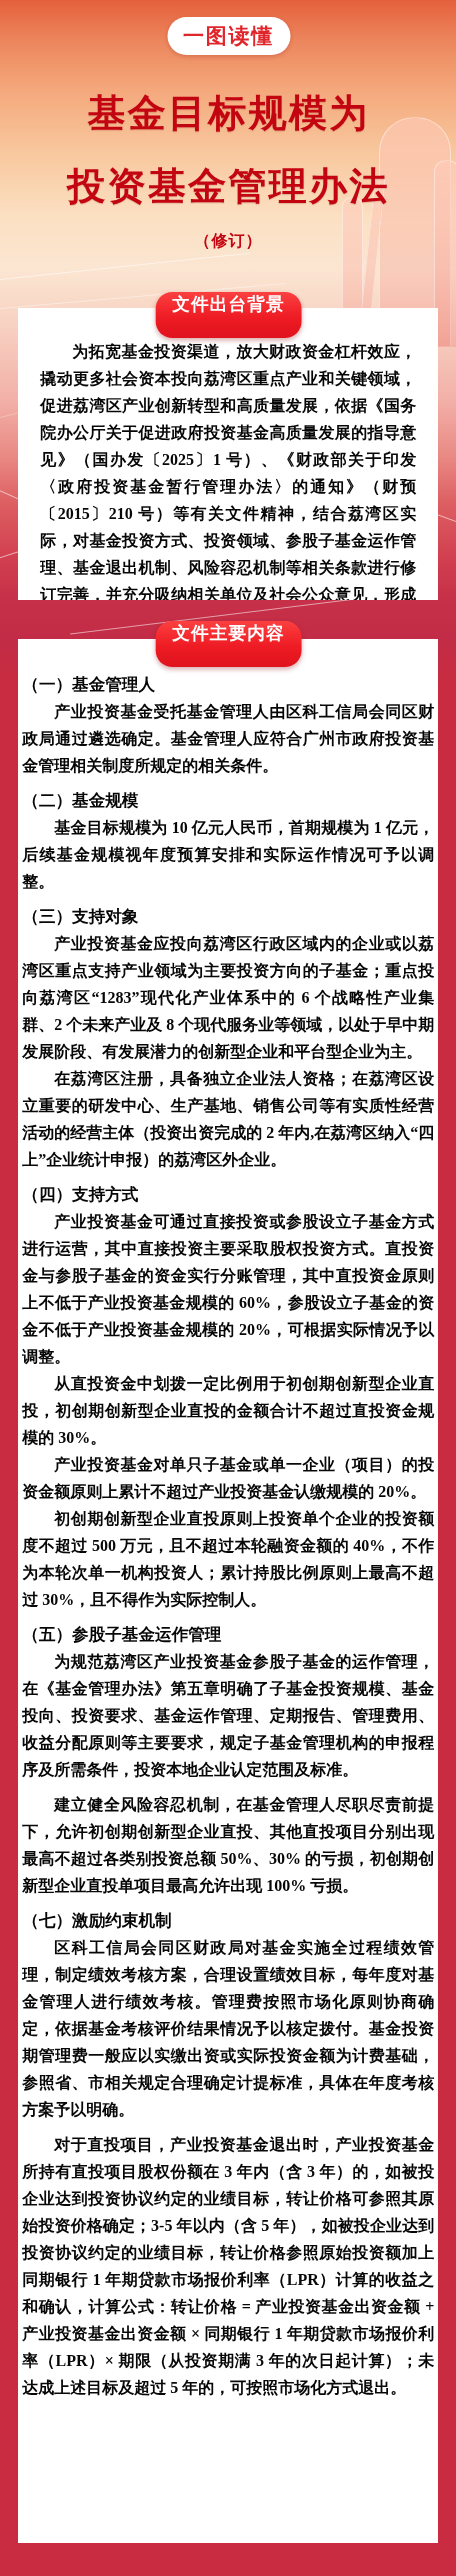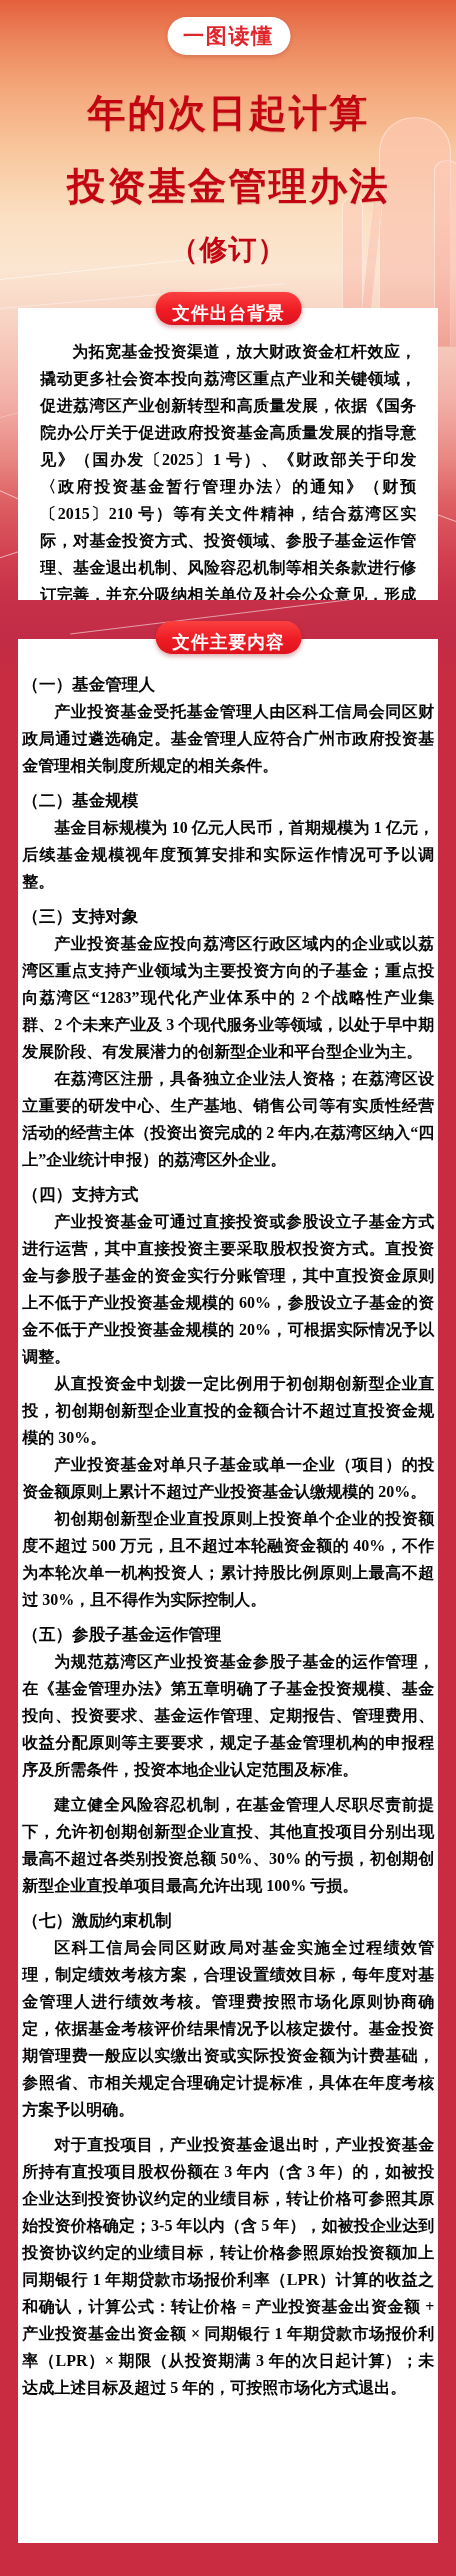--- a/index.html
+++ b/index.html
@@ -44,34 +44,34 @@
   }
   .title{
     position:absolute;z-index:2;left:0;top:77px;width:100%;margin:0;
     text-align:center;color:#c30511;font-size:38px;font-weight:bold;
     line-height:73px;letter-spacing:2.3px;
     text-shadow:0 1.1px 1.1px rgba(120,0,0,0.18);
   }
   .title span{display:block;}
   .subtitle{
     position:absolute;z-index:2;left:0;top:231px;width:100%;
-    text-align:center;color:#c30511;font-size:28px;font-weight:bold;
+    text-align:center;color:#c30511;font-size:16px;font-weight:bold;
     letter-spacing:1.1px;
   }
   
   .card{
     position:absolute;z-index:2;left:18.3px;width:420px;
     background:#ffffff;overflow:hidden;
   }
   .card-bg{top:308px;height:292px;padding:30px 22px 0;box-sizing:border-box;}
   .card-main{top:639px;height:1904px;padding:24px 4px 0;box-sizing:border-box;}
   .section-badge{
     position:absolute;z-index:4;left:50%;transform:translateX(-50%);
-    height:33px;padding:0 17px;border-radius:16.6px;
-    display:flex;align-items:flex-end;justify-content:center;
+    height:46px;padding:0 17px;border-radius:16.6px;
+    display:flex;align-items:flex-start;justify-content:center;
     background:linear-gradient(180deg,#fb4040 0%,#ee1c24 55%,#df121d 100%);
     color:#ffffff;font-size:17.7px;font-weight:bold;letter-spacing:1.1px;
     box-shadow:0 2.3px 5.1px rgba(140,0,10,0.35);
     white-space:nowrap;
   }
   .badge-bg{top:292px;}
   .badge-main{top:621px;}
   
   .para{
     margin:0;color:#070707;font-size:16px;line-height:27px;
@@ -99,21 +99,21 @@
   <div class="decor streak s3"></div>
   <div class="decor band-line"></div>
   <div class="decor shard sh1"></div>
   <div class="decor shard sh2"></div>
   <div class="decor shard sh3"></div>
 
   <div class="top-badge">
     <span>一图读懂</span>
   </div>
   <h1 class="title">
-    <span>年的次日起计算</span>
+    <span>基金目标规模为</span>
     <span>投资基金管理办法</span>
   </h1>
   <div class="subtitle">（修订）</div>
 
   <section class="card card-bg">
     <p class="para">为拓宽基金投资渠道，放大财政资金杠杆效应，撬动更多社会资本投向荔湾区重点产业和关键领域，促进荔湾区产业创新转型和高质量发展，依据《国务院办公厅关于促进政府投资基金高质量发展的指导意见》（国办发〔2025〕1 号）、《财政部关于印发〈政府投资基金暂行管理办法〉的通知》（财预〔2015〕210 号）等有关文件精神，结合荔湾区实际，对基金投资方式、投资领域、参股子基金运作管理、基金退出机制、风险容忍机制等相关条款进行修订完善，并充分吸纳相关单位及社会公众意见，形成本基金管理办法（修订）。</p>
   </section>
   <div class="section-badge badge-bg">
     <span>文件出台背景</span>
   </div>
@@ -125,21 +125,21 @@
       <p class="para">产业投资基金受托基金管理人由区科工信局会同区财政局通过遴选确定。基金管理人应符合广州市政府投资基金管理相关制度所规定的相关条件。</p>
     </div>
 
     <div class="item">
       <h2 class="item-heading">（二）基金规模</h2>
       <p class="para">基金目标规模为 10 亿元人民币，首期规模为 1 亿元，后续基金规模视年度预算安排和实际运作情况可予以调整。</p>
     </div>
 
     <div class="item">
       <h2 class="item-heading">（三）支持对象</h2>
-      <p class="para">产业投资基金应投向荔湾区行政区域内的企业或以荔湾区重点支持产业领域为主要投资方向的子基金；重点投向荔湾区“1283”现代化产业体系中的 2 个战略性产业集群、2 个未来产业及 3 个现代服务业等领域，以处于早中期发展阶段、有发展潜力的创新型企业和平台型企业为主。</p>
+      <p class="para">产业投资基金应投向荔湾区行政区域内的企业或以荔湾区重点支持产业领域为主要投资方向的子基金；重点投向荔湾区“1283”现代化产业体系中的 6 个战略性产业集群、2 个未来产业及 8 个现代服务业等领域，以处于早中期发展阶段、有发展潜力的创新型企业和平台型企业为主。</p>
       <p class="para">在荔湾区注册，具备独立企业法人资格；在荔湾区设立重要的研发中心、生产基地、销售公司等有实质性经营活动的经营主体（投资出资完成的 2 年内,在荔湾区纳入“四上”企业统计申报）的荔湾区外企业。</p>
     </div>
 
     <div class="item">
       <h2 class="item-heading">（四）支持方式</h2>
       <p class="para">产业投资基金可通过直接投资或参股设立子基金方式进行运营，其中直接投资主要采取股权投资方式。直投资金与参股子基金的资金实行分账管理，其中直投资金原则上不低于产业投资基金规模的 60%，参股设立子基金的资金不低于产业投资基金规模的 20%，可根据实际情况予以调整。</p>
       <p class="para">从直投资金中划拨一定比例用于初创期创新型企业直投，初创期创新型企业直投的金额合计不超过直投资金规模的 30%。</p>
       <p class="para">产业投资基金对单只子基金或单一企业（项目）的投资金额原则上累计不超过产业投资基金认缴规模的 20%。</p>
       <p class="para">初创期创新型企业直投原则上投资单个企业的投资额度不超过 500 万元，且不超过本轮融资金额的 40%，不作为本轮次单一机构投资人；累计持股比例原则上最高不超过 30%，且不得作为实际控制人。</p>
     </div>

